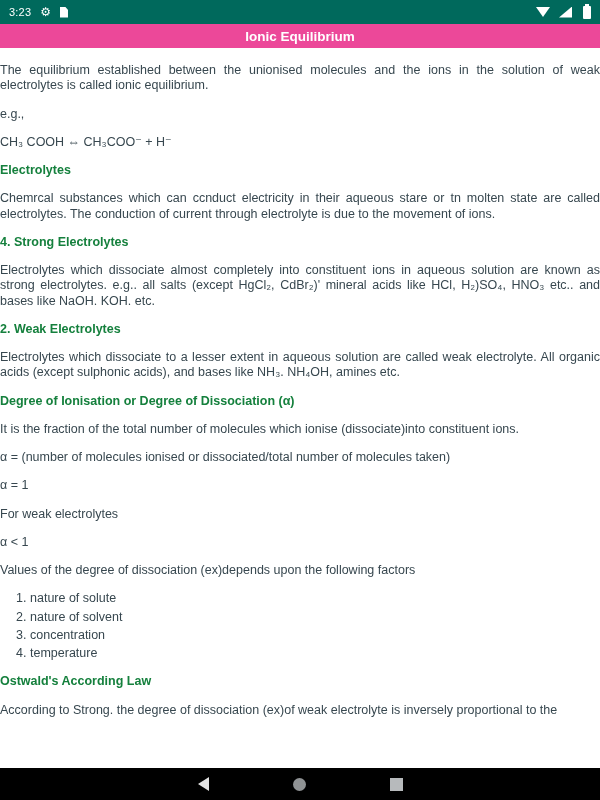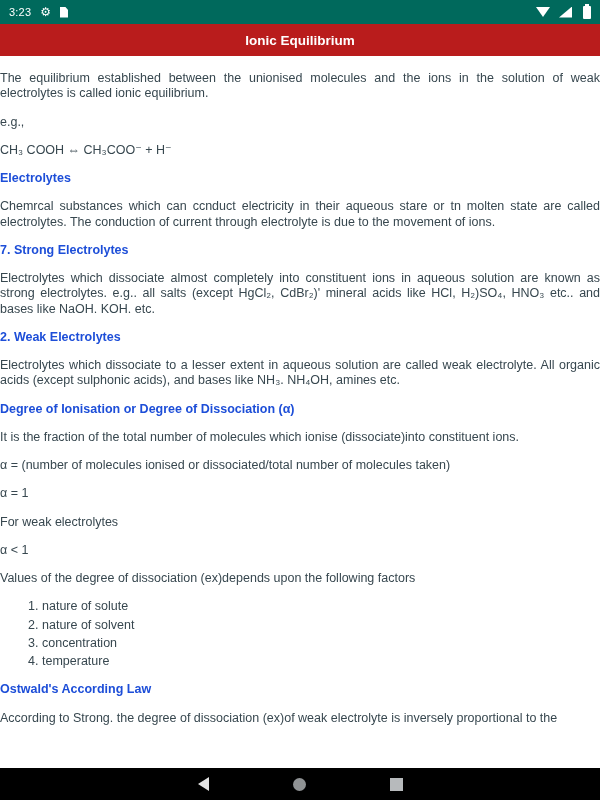--- a/index.html
+++ b/index.html
@@ -19,34 +19,34 @@
   .sb-time { letter-spacing: .2px; }
   .sb-gear { font-family: "DejaVu Sans", sans-serif; font-size: 12px; line-height: 1; }
   .sb-file { width: 8px; height: 11px; background: #fff; clip-path: polygon(0 0, 62% 0, 100% 30%, 100% 100%, 0 100%); }
   .sb-spacer { flex: 1; }
   .sb-wifi { width: 0; height: 0; border-left: 7px solid transparent; border-right: 7px solid transparent; border-top: 10px solid #fff; }
   .sb-signal { width: 13px; height: 11px; background: #fff; clip-path: polygon(100% 0, 100% 100%, 0 100%); }
   .sb-battery { position: relative; width: 8px; height: 13px; background: #fff; border-radius: 1px; margin-left: 2px; }
   .sb-battery::before { content: ""; position: absolute; top: -2px; left: 2px; width: 4px; height: 2px; background: #fff; }
 
   
-  .app-bar { flex: 0 0 auto; height: 32px; background: #b91c1c; display: flex; align-items: center; justify-content: center; }
+  .app-bar { flex: 0 0 auto; height: 24px; background: #ec4899; display: flex; align-items: center; justify-content: center; }
   .app-title { margin: 0; color: #ffffff; font-size: 13.5px; font-weight: bold; }
 
   
   .content {
     flex: 1 1 auto; overflow: hidden;
     padding: 15px 0 0;
     color: #37474F; font-size: 12.5px; line-height: 1.22;
   }
   .para { margin: 0 0 13px; }
   .justify { text-align: justify; }
-  .heading { margin: 0 0 13px; font-size: 12.5px; font-weight: bold; color: #1d4ed8; }
+  .heading { margin: 0 0 13px; font-size: 12.5px; font-weight: bold; color: #15803d; }
   .factors-list { margin: 0 0 13px; padding-left: 30px; }
-  .factors-list li { margin: 0 12px 3px; }
+  .factors-list li { margin: 0 0 3px; }
 
   
   .nav-bar { flex: 0 0 auto; height: 32px; background: #000; display: flex; align-items: center; justify-content: center; gap: 84px; }
   .nav-back { width: 0; height: 0; border-top: 7px solid transparent; border-bottom: 7px solid transparent; border-right: 11px solid #e2e2e2; cursor: pointer; }
   .nav-home { width: 13px; height: 13px; border-radius: 50%; background: #8f9294; cursor: pointer; }
   .nav-recents { width: 13px; height: 13px; background: #b7babc; cursor: pointer; }
 </style>
 </head>
 <body>
 
@@ -67,21 +67,21 @@
   </header>
 
   <main class="content">
     <p class="para justify">The equilibrium established between the unionised molecules and the ions in the solution of weak electrolytes is called ionic equilibrium.</p>
     <p class="para">e.g.,</p>
     <p class="para">CH₃ COOH ⇔ CH₃COO⁻ + H⁻</p>
 
     <h2 class="heading">Electrolytes</h2>
     <p class="para justify">Chemrcal substances which can ccnduct electricity in their aqueous stare or tn molten state are called electrolytes. The conduction of current through electrolyte is due to the movement of ions.</p>
 
-    <h2 class="heading">7. Strong Electrolytes</h2>
+    <h2 class="heading">4. Strong Electrolytes</h2>
     <p class="para justify">Electrolytes which dissociate almost completely into constituent ions in aqueous solution are known as strong electrolytes. e.g.. all salts (except HgCl₂, CdBr₂)' mineral acids like HCl, H₂)SO₄, HNO₃ etc.. and bases like NaOH. KOH. etc.</p>
 
     <h2 class="heading">2. Weak Electrolytes</h2>
     <p class="para justify">Electrolytes which dissociate to a lesser extent in aqueous solution are called weak electrolyte. All organic acids (except sulphonic acids), and bases like NH₃. NH₄OH, amines etc.</p>
 
     <h2 class="heading">Degree of Ionisation or Degree of Dissociation (α)</h2>
     <p class="para">It is the fraction of the total number of molecules which ionise (dissociate)into constituent ions.</p>
     <p class="para">α = (number of molecules ionised or dissociated/total number of molecules taken)</p>
     <p class="para">α = 1</p>
     <p class="para">For weak electrolytes</p>

